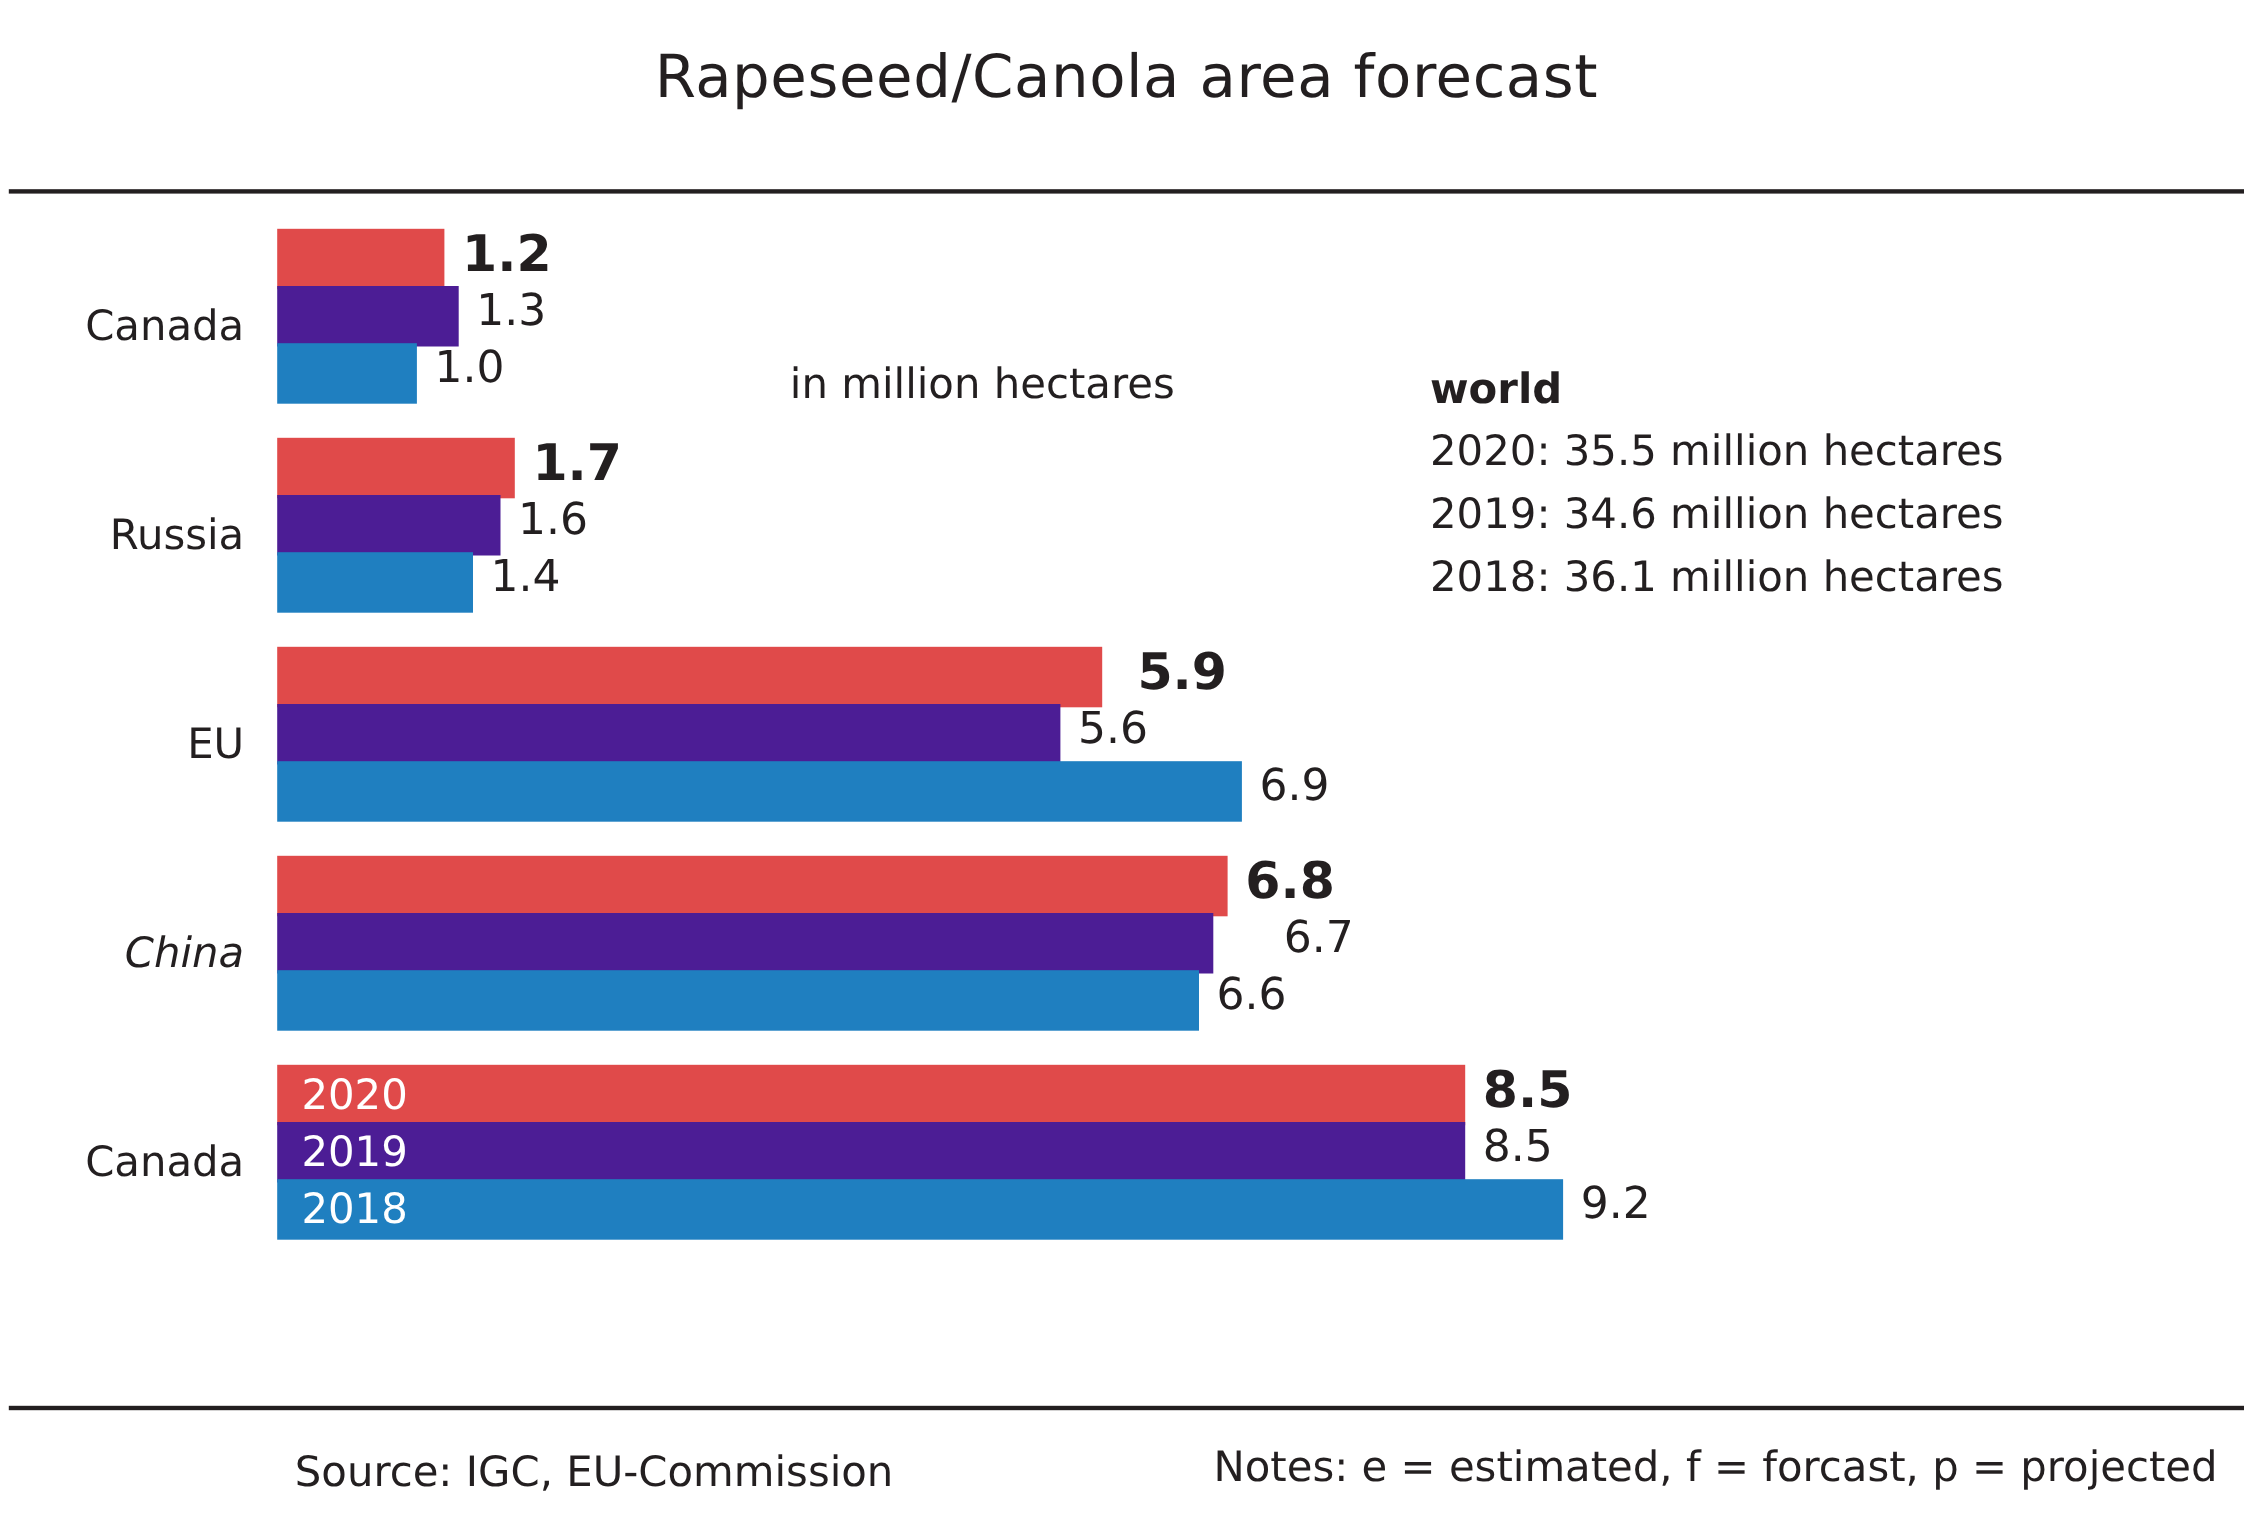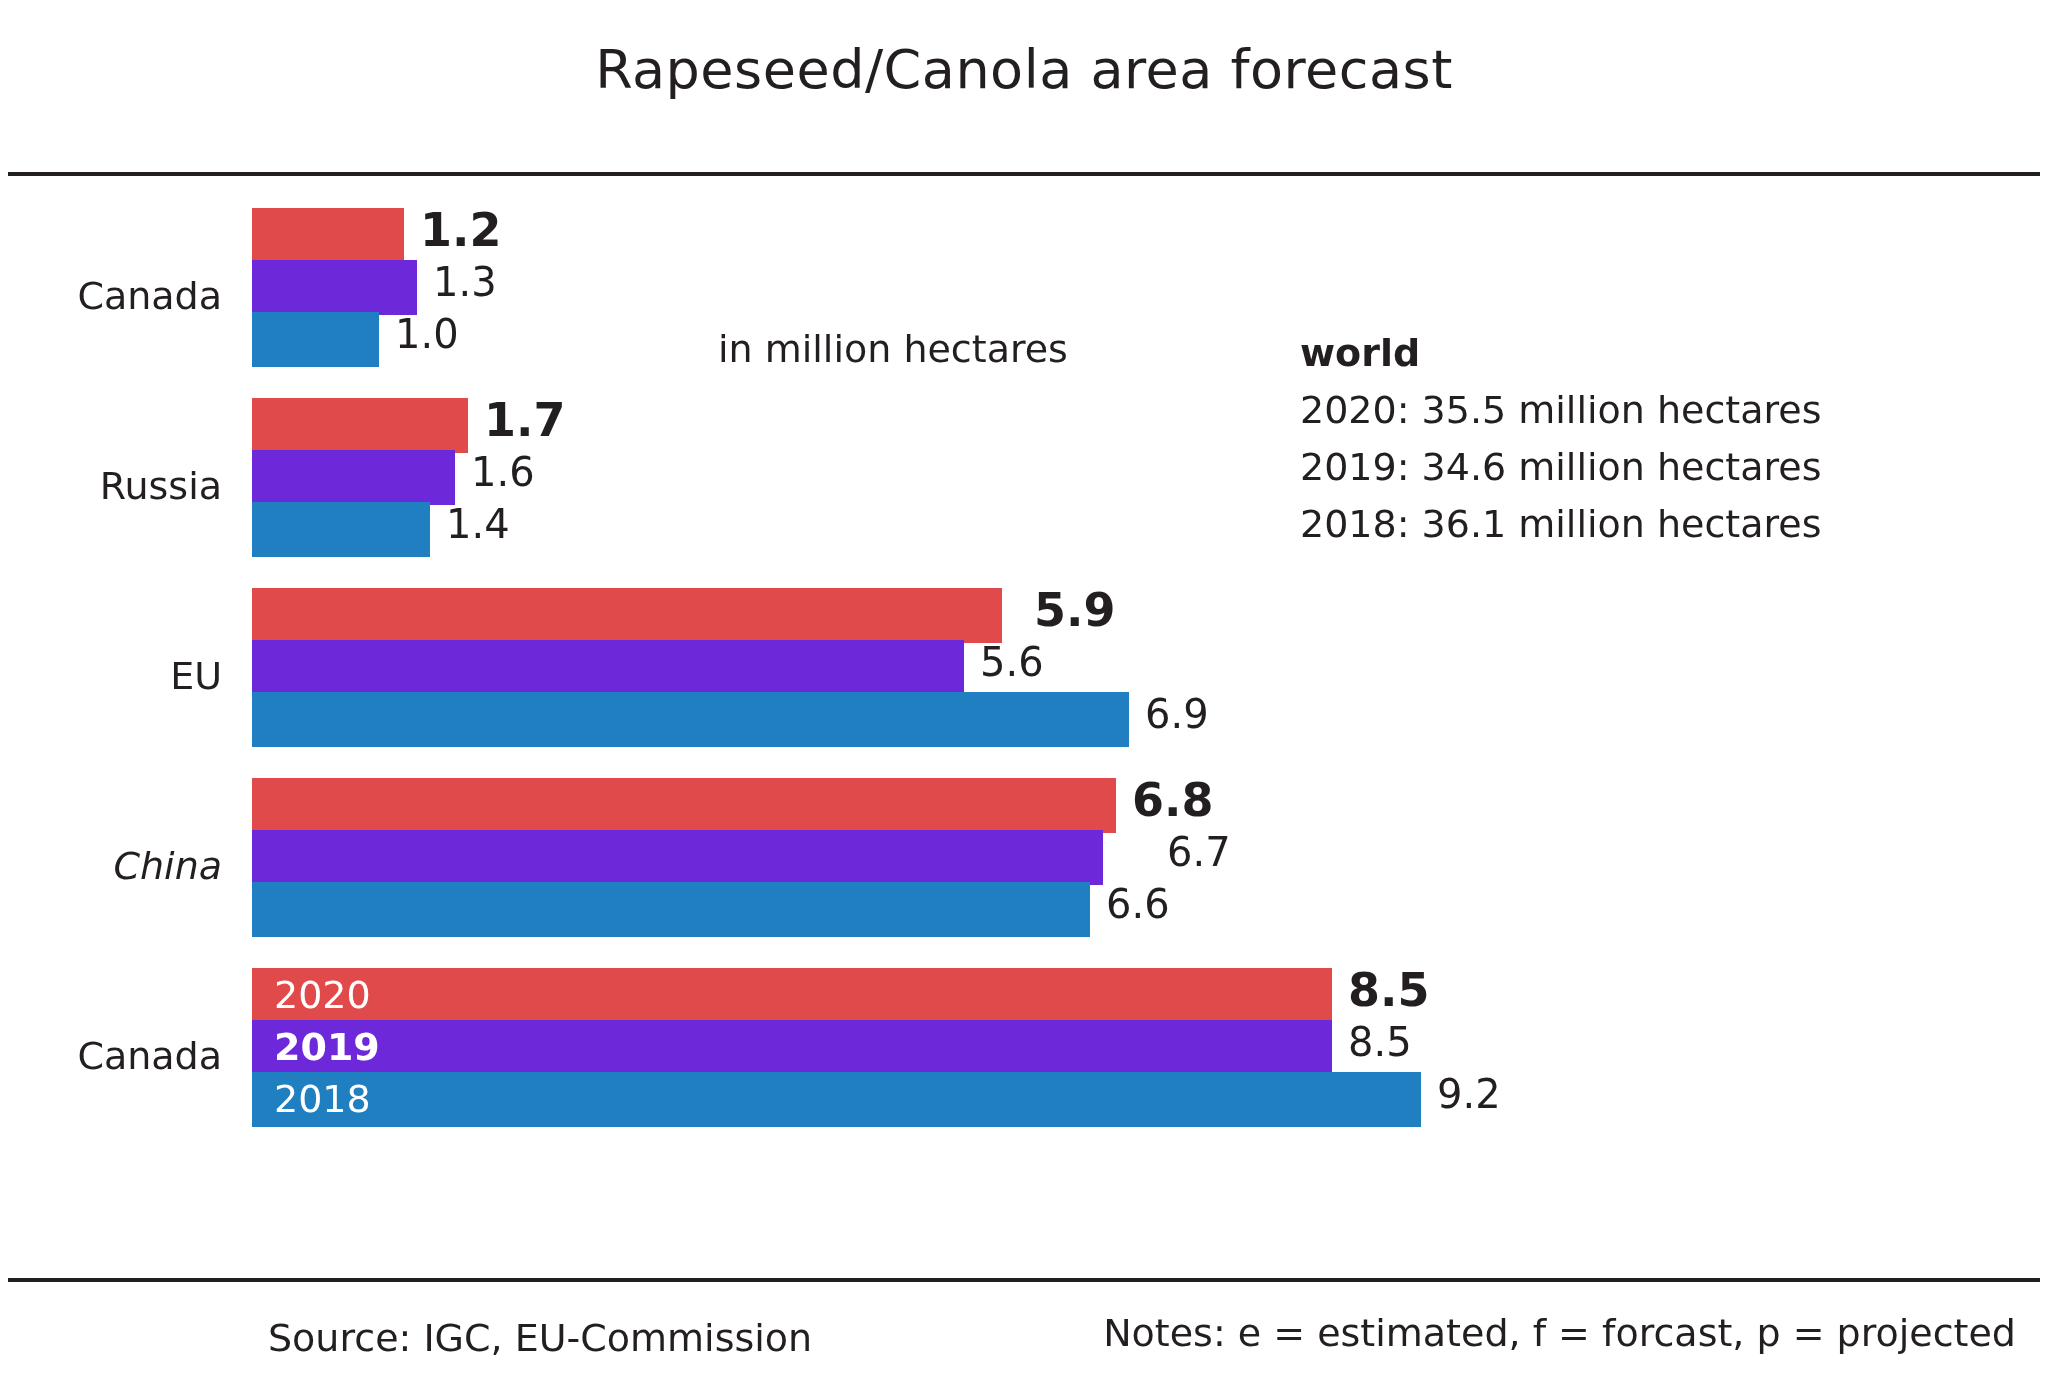--- a/index.html
+++ b/index.html
@@ -81,21 +81,21 @@
   }
   .bar-row + .bar-row { margin-top: 6px; }
 
   .bar {
     position: absolute;
     left: 0;
     top: 0;
     height: 55px;
   }
   .bar.y2020 { background: #e04a4a; }
-  .bar.y2019 { background: #6d28d9; font-weight: bold; }
+  .bar.y2019 { background: #4c1d95; }
   .bar.y2018 { background: #1f7fc0; }
 
   .bar-value {
     position: absolute;
     top: 50%;
     transform: translateY(-52%);
     font-size: 40px;
     white-space: nowrap;
     color: #231f20;
   }

